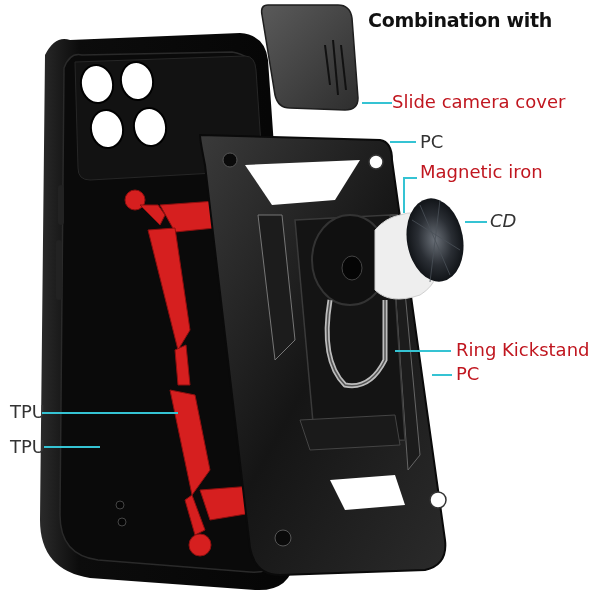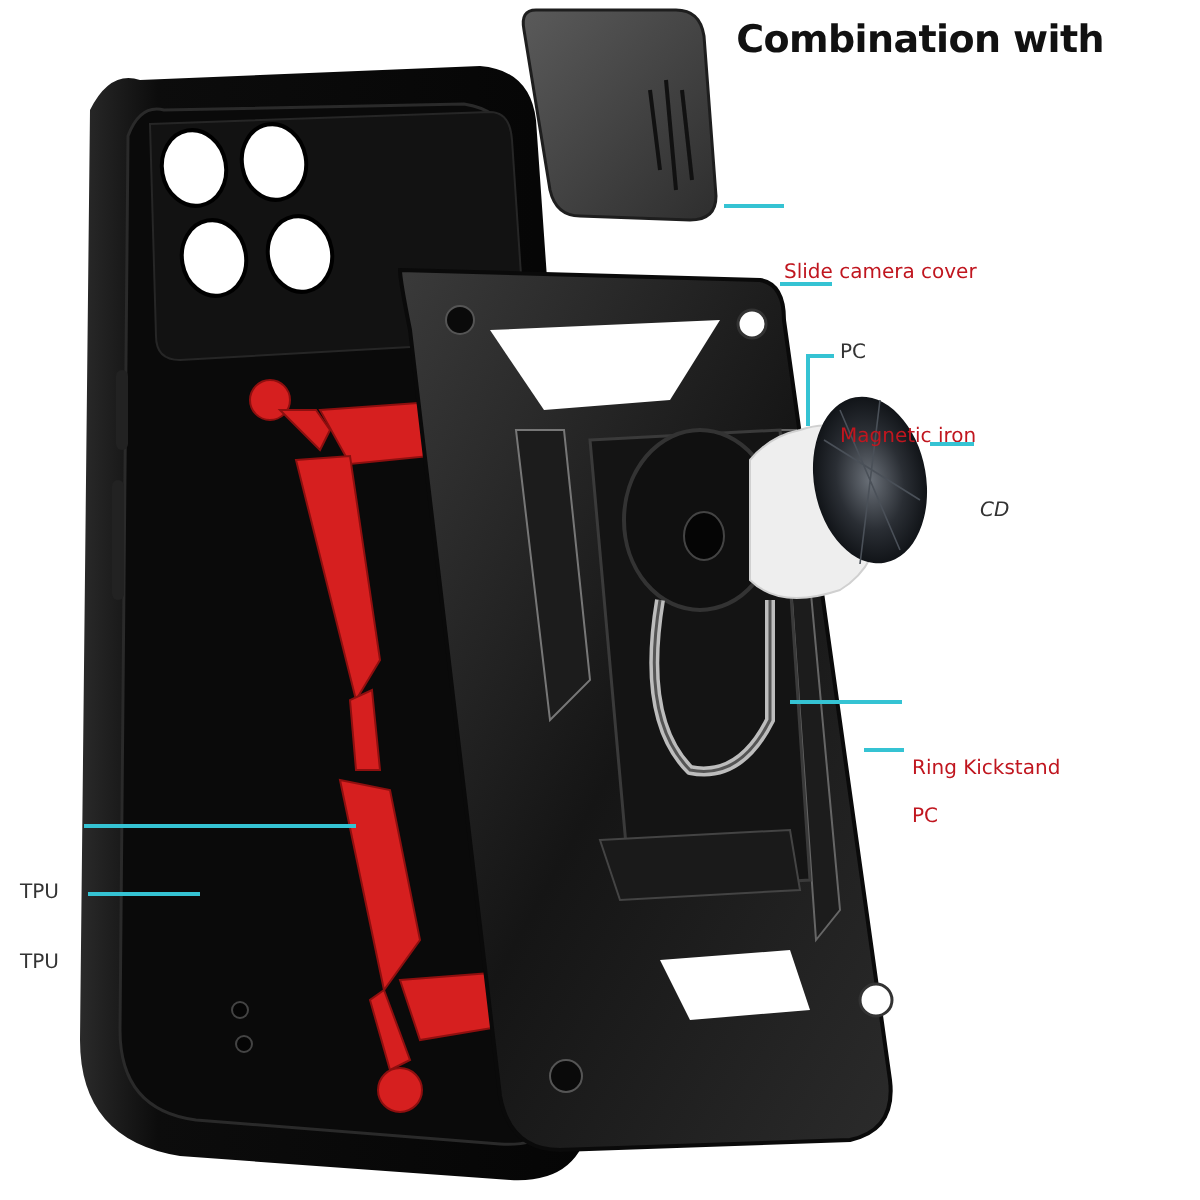--- a/index.html
+++ b/index.html
@@ -1,19 +1,19 @@
 <!DOCTYPE html>
 <html><head>
 <meta charset="utf-8">
 <style>
   html, body { margin:0; padding:0; background:#ffffff; }
   body { width:600px; height:600px; position:relative; overflow:hidden; font-family:"DejaVu Sans", sans-serif; }
   .stage { position:absolute; left:0; top:0; width:564px; height:600px; }
   .headline { position:absolute; right:12px; top:8px; text-align:right; font-family:"DejaVu Sans", sans-serif; font-weight:bold; font-size:19px; line-height:25px; color:#111; letter-spacing:-0.3px; }
-  .label { position:absolute; font-size:10px; line-height:16px; white-space:nowrap; font-family:"DejaVu Sans", sans-serif;margin-top:35px; }
+  .label { position:absolute; font-size:18px; line-height:16px; white-space:nowrap; font-family:"DejaVu Sans", sans-serif; }
   .label.red { color:#c0161f; }
   .label.dark { color:#333; }
   .leader { position:absolute; background:#35c3d3; }
   svg { position:absolute; left:0; top:0; }
 </style>
 </head>
 <body>
 
 <div class="stage">
 
@@ -115,21 +115,21 @@
   </div>
 
   <div class="leader" style="left:362px; top:102px; width:30px; height:2px;"></div>
   <div class="label red" style="left:392px; top:94px;">Slide camera cover</div>
 
   <div class="leader" style="left:390px; top:141px; width:26px; height:2px;"></div>
   <div class="label dark" style="left:420px; top:134px;">PC</div>
 
   <div class="leader" style="left:403px; top:177px; width:14px; height:2px;"></div>
   <div class="leader" style="left:403px; top:177px; width:2px; height:36px;"></div>
-  <div class="label red" style="left:420px; top:176px;text-align:center;">Magnetic iron</div>
+  <div class="label red" style="left:420px; top:164px;text-align:center;">Magnetic iron</div>
 
   <div class="leader" style="left:465px; top:221px; width:22px; height:2px;"></div>
   <div class="label dark" style="left:490px; top:213px;font-style:italic;">CD</div>
 
   <div class="leader" style="left:395px; top:350px; width:56px; height:2px;"></div>
   <div class="label red" style="left:456px; top:342px;">Ring Kickstand</div>
 
   <div class="leader" style="left:432px; top:374px; width:20px; height:2px;"></div>
   <div class="label red" style="left:456px; top:366px;">PC</div>
 

